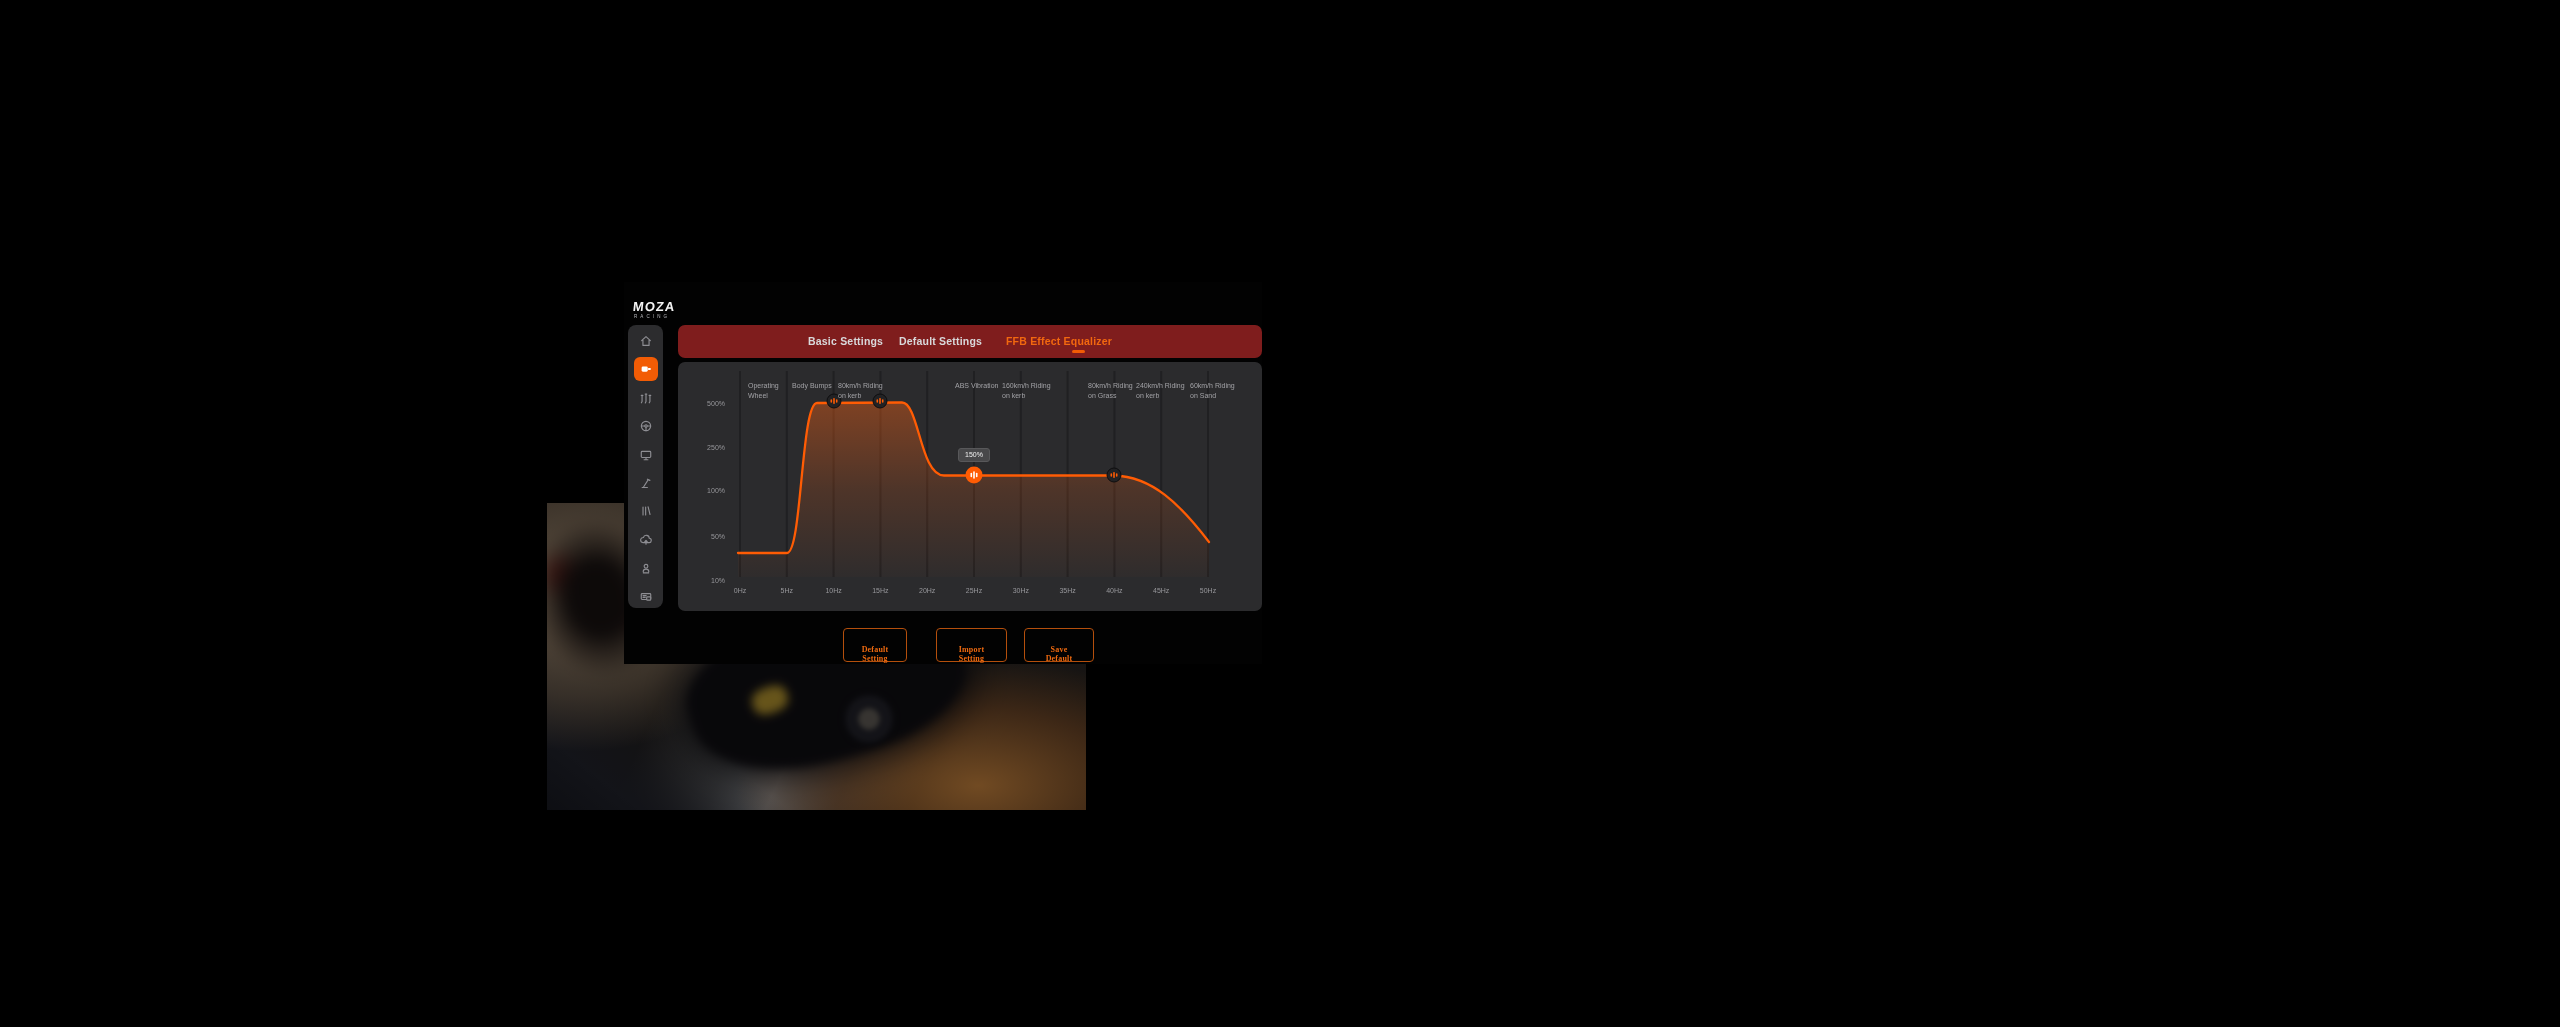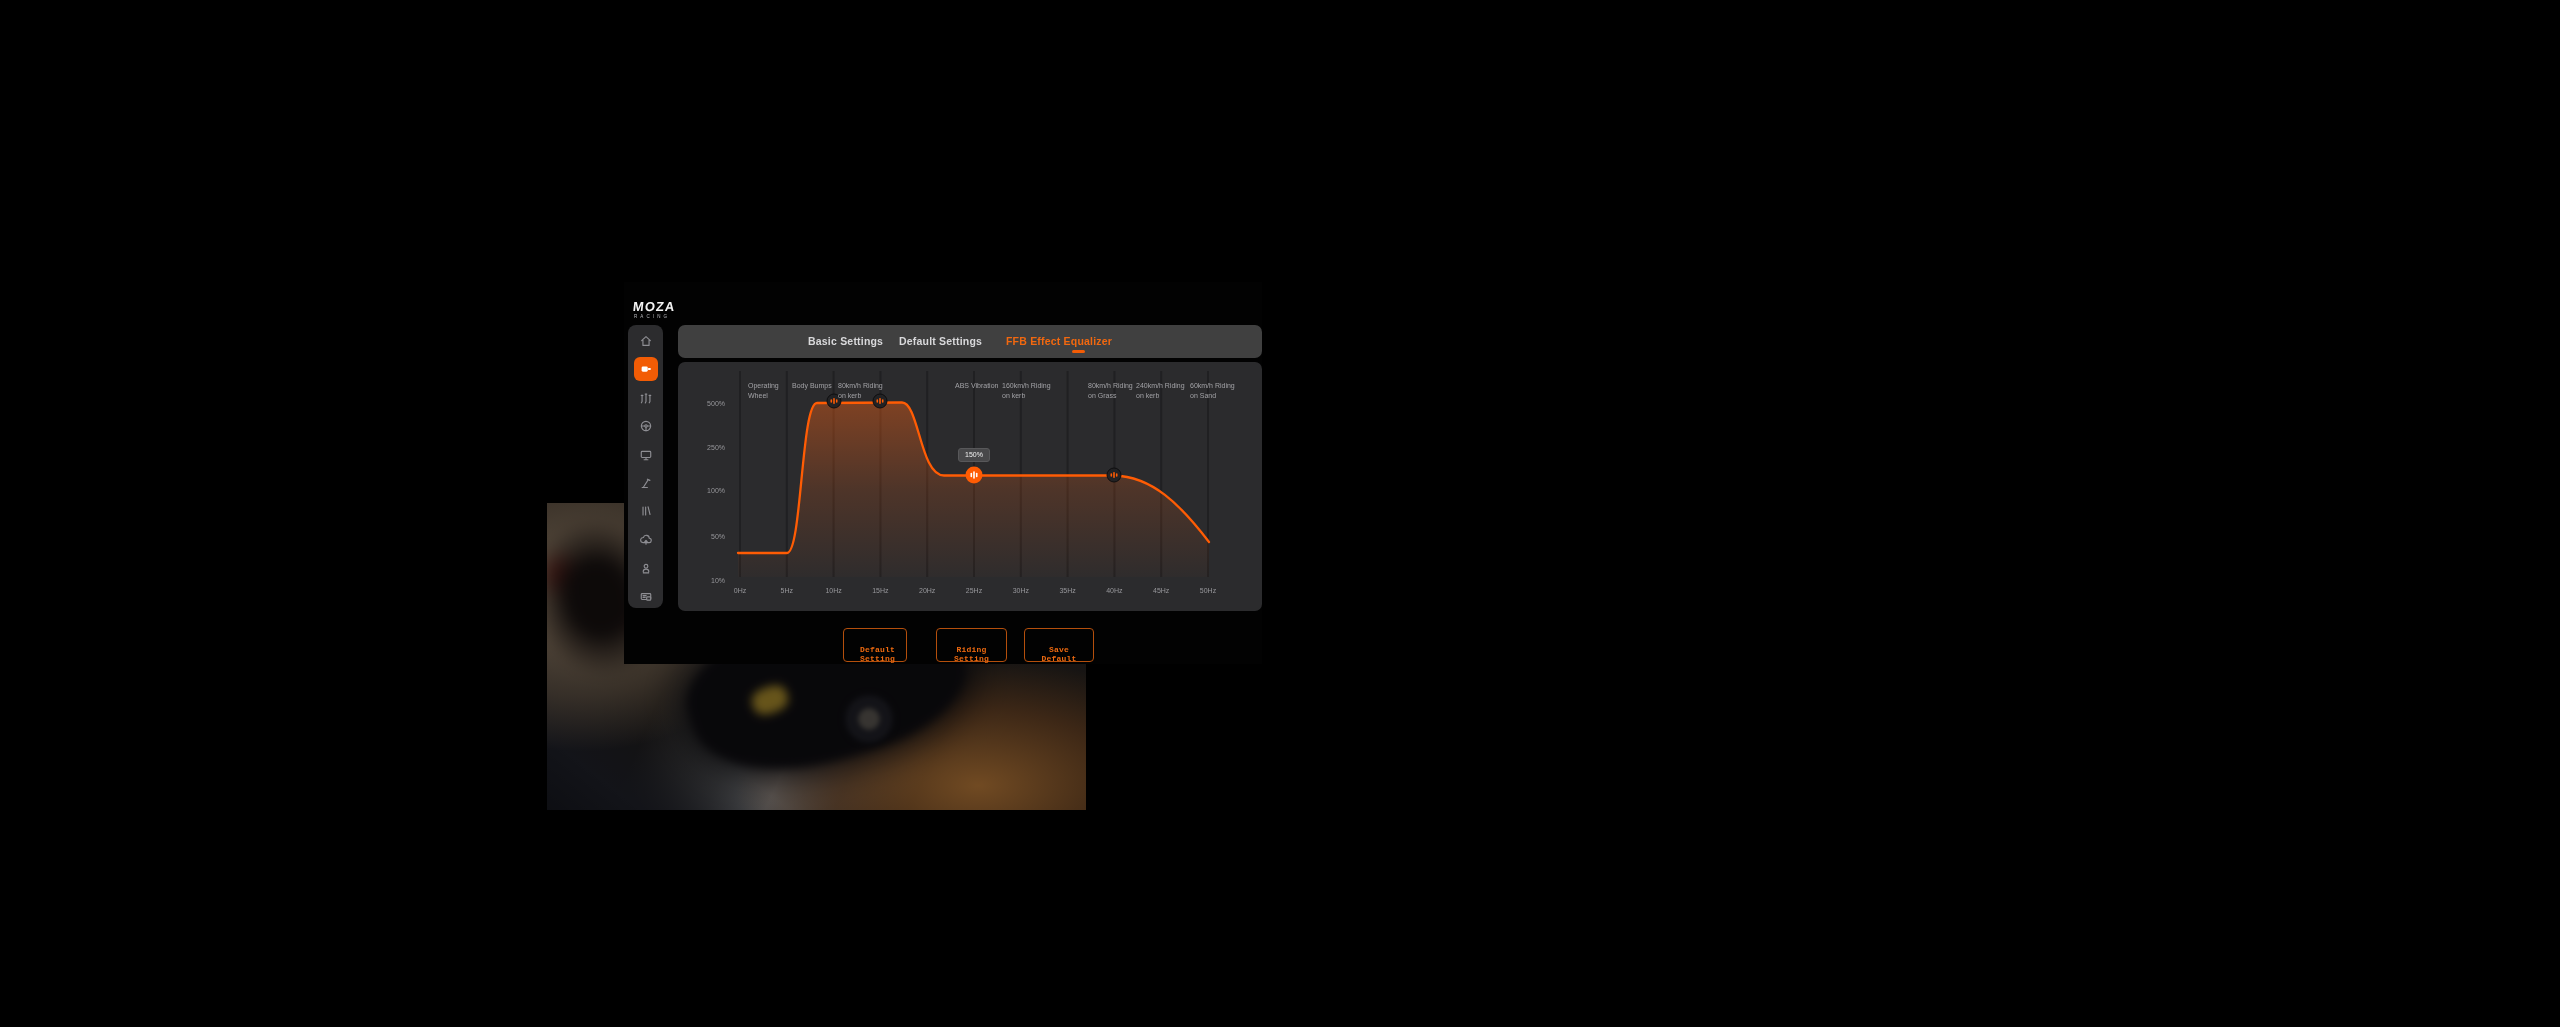--- a/index.html
+++ b/index.html
@@ -39,39 +39,39 @@
 
   .sidebar{left:628px;top:325px;width:35px;height:283px;background:#2c2c2e;border-radius:8px;
      display:flex;flex-direction:column;align-items:center;padding-top:4px;gap:4.4px;}
   .side-item{position:static;width:24px;height:24px;flex:0 0 24px;display:flex;align-items:center;
      justify-content:center;border-radius:6px;}
   .side-item svg{position:static;width:14px;height:14px;stroke:#8e8e93;fill:none;
      stroke-width:1.3;stroke-linecap:round;stroke-linejoin:round;}
   .side-item.active{background:#f25c05;}
   .side-item.active svg{stroke:#fff;}
 
-  .tabbar{left:678px;top:325px;width:584px;height:33px;background:#404040;border-radius:7px;}
+  .tabbar{left:678px;top:325px;width:584px;height:33px;background:#7f1d1d;border-radius:7px;}
   .tab{top:0;height:33px;line-height:33px;font-size:10.5px;font-weight:600;color:#d9d9db;
      letter-spacing:.2px;cursor:pointer;white-space:nowrap;}
   .tab.active{color:#f2680f;}
   .tab-underline{left:1072px;top:350px;width:13px;height:2.5px;background:#f25c05;border-radius:2px;}
 
   .chart-panel{left:678px;top:362px;width:584px;height:249px;background:#2b2b2d;border-radius:7px;
      overflow:hidden;}
   .chart-svg{left:0;top:0;width:584px;height:249px;}
   .band{top:19px;color:#a2a2a6;font-size:7px;line-height:9.5px;white-space:nowrap;}
   .band span{position:static;display:block;}
   .ylab{left:0;width:47px;text-align:right;color:#97979b;font-size:7px;line-height:9px;}
   .xlab{top:224px;width:40px;text-align:center;color:#97979b;font-size:7px;line-height:9px;}
   .tooltip{width:32px;height:14px;background:#48484a;border:1px solid #58585a;border-radius:3px;
      color:#f2f2f2;font-size:7px;line-height:12px;text-align:center;}
 
   .btnrow{left:678px;top:628px;width:584px;height:21px;}
   .ffb-btn{top:0;height:19px;background:transparent;border:1px solid #b44f0c;border-radius:4px;
-     color:#ee6a10;font-family:Liberation Mono, monospace;font-size:8px;font-weight:600;
+     color:#ee6a10;font-family:Liberation Serif, serif;font-size:8px;font-weight:600;
      letter-spacing:.2px;cursor:pointer;padding:16px;}
 </style>
 </head>
 <body>
 
 <div class="page">
 
   <div class="photo">
     <div class="ph-base"></div>
     <div class="ph-redcar"></div>
@@ -249,17 +249,17 @@
       <div class="xlab" style="left: 276px;">25Hz</div>
       <div class="xlab" style="left: 322.8px;">30Hz</div>
       <div class="xlab" style="left: 369.6px;">35Hz</div>
       <div class="xlab" style="left: 416.4px;">40Hz</div>
       <div class="xlab" style="left: 463.2px;">45Hz</div>
       <div class="xlab" style="left: 510px;">50Hz</div>
     </div>
 
   <div class="btnrow">
       <button class="ffb-btn" style="left: 165px; width: 64px;">Default Setting</button>
-      <button class="ffb-btn" style="left: 258px; width: 71px;">Riding Setting</button>
+      <button class="ffb-btn" style="left: 258px; width: 71px;">Import Setting</button>
       <button class="ffb-btn" style="left: 346px; width: 70px;">Save Default</button>
     </div>
 
 </div>
 
 </body></html>

